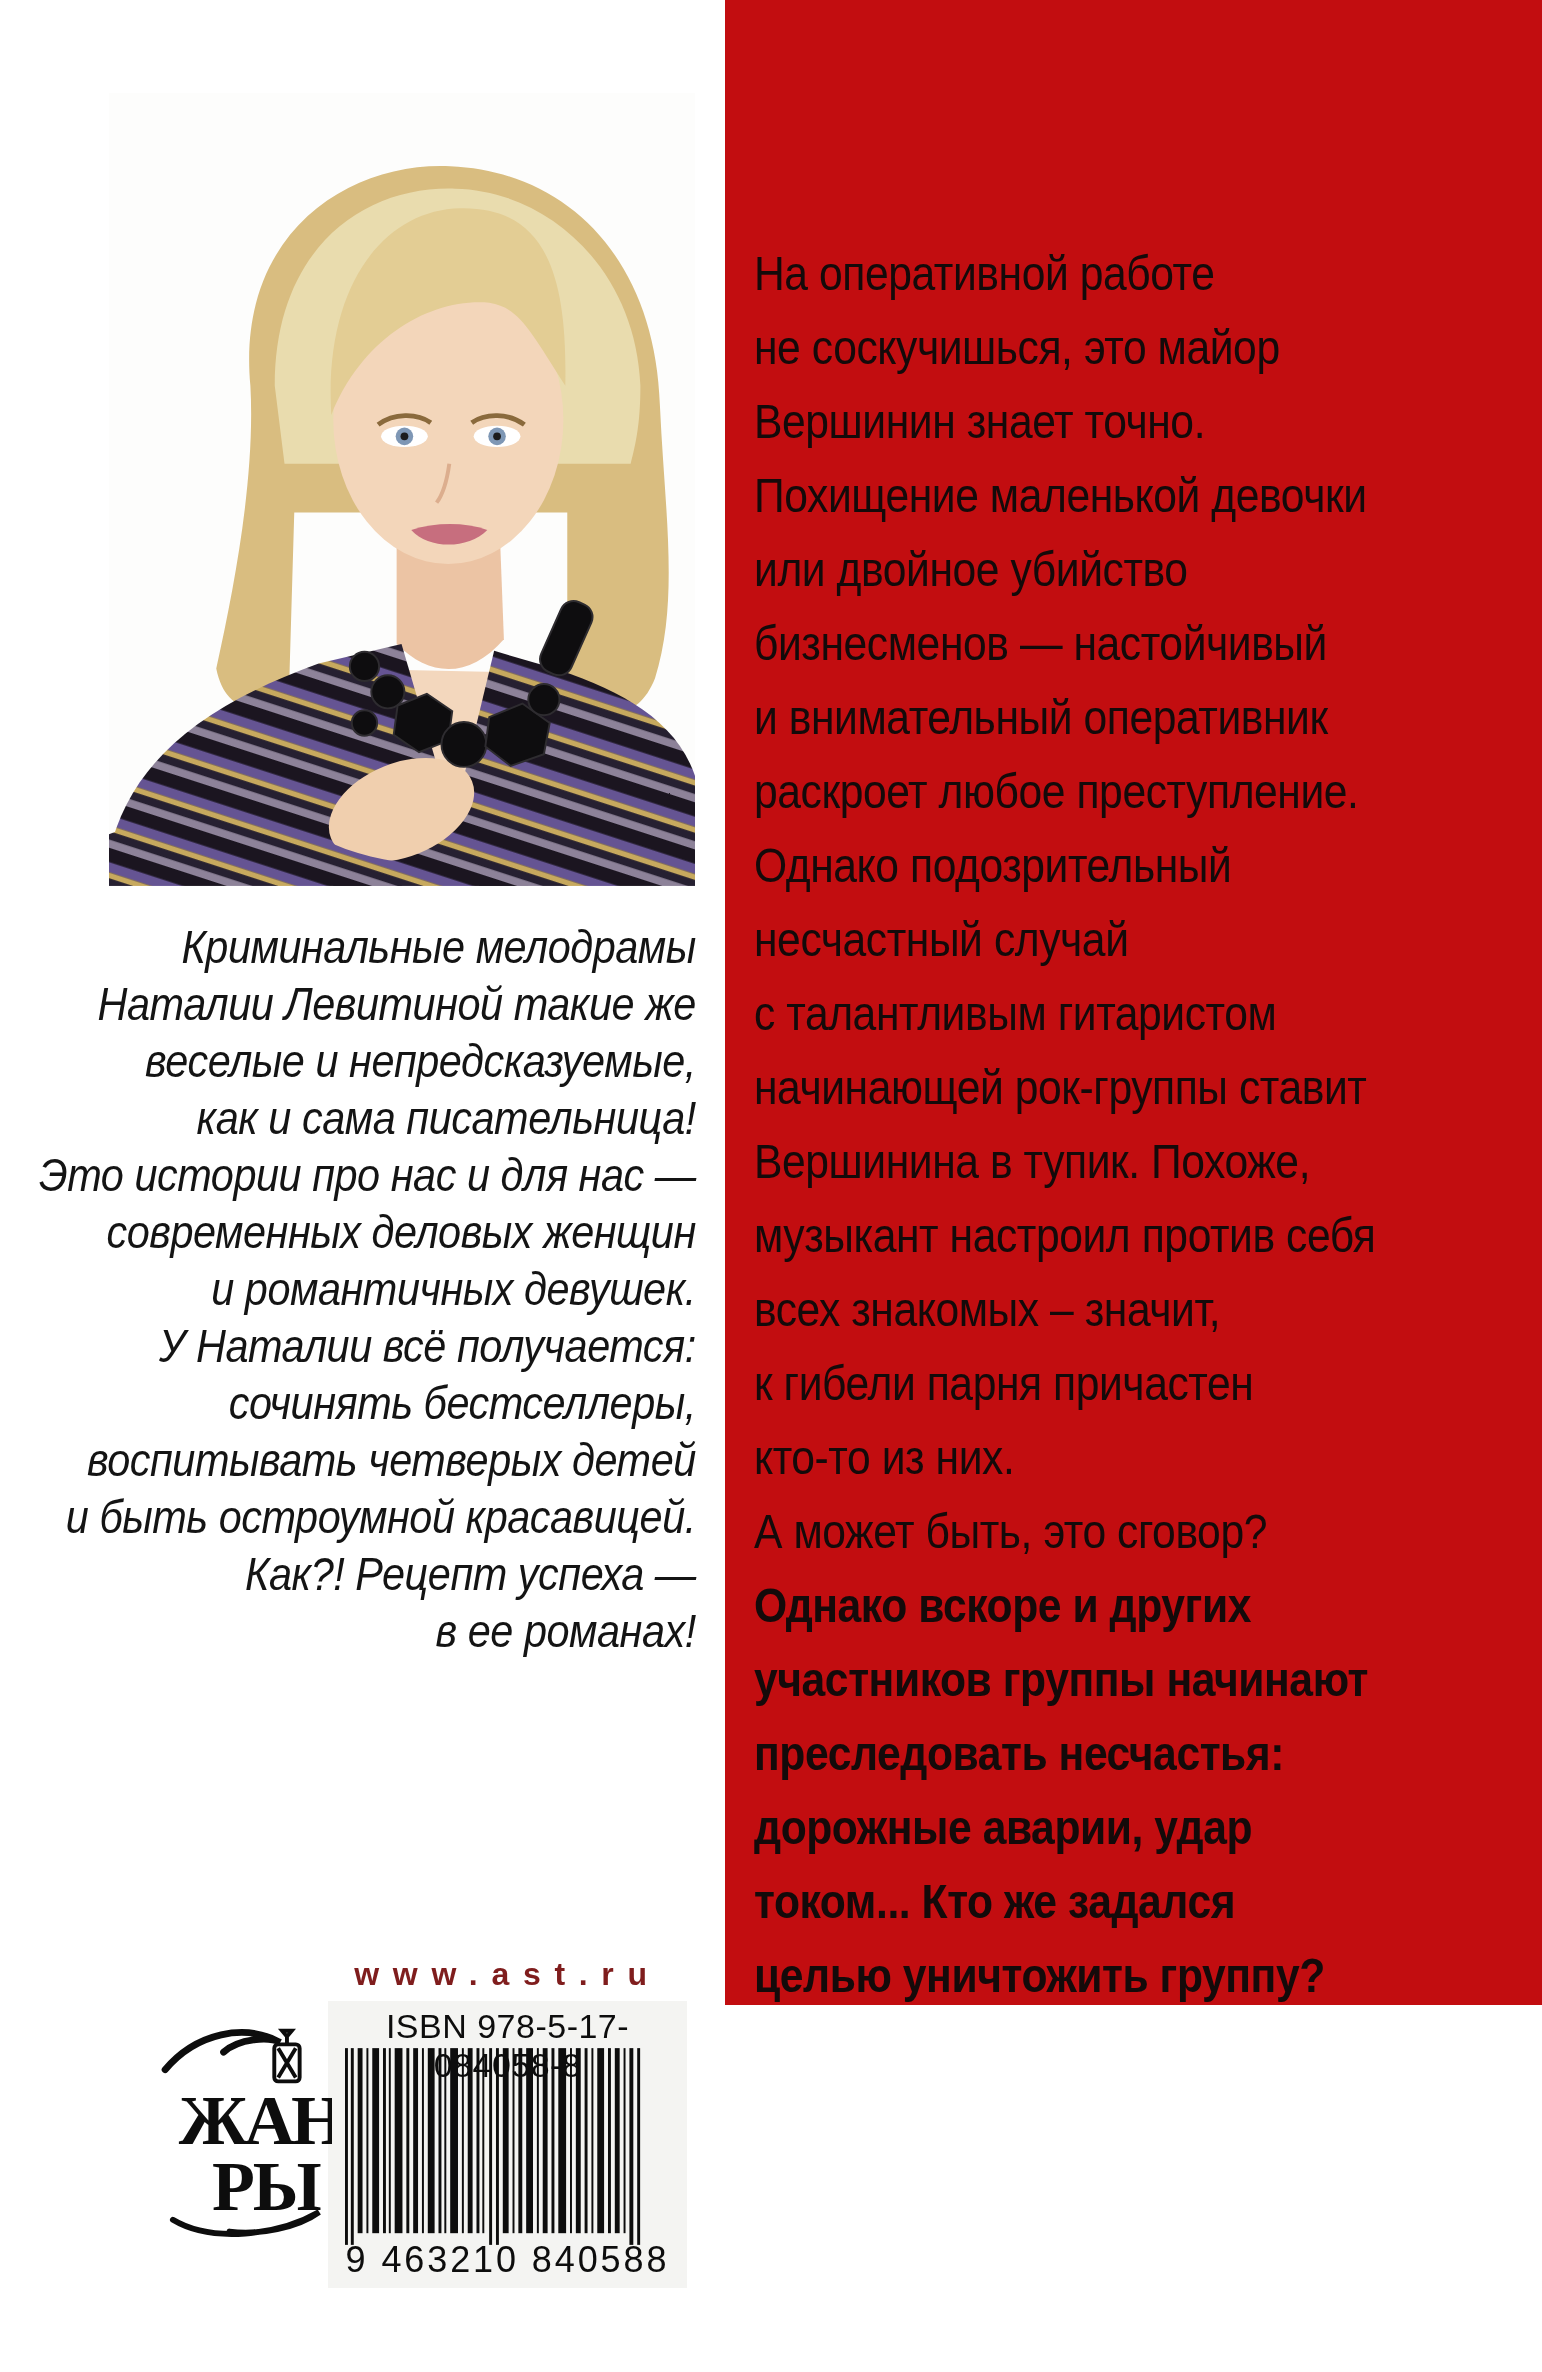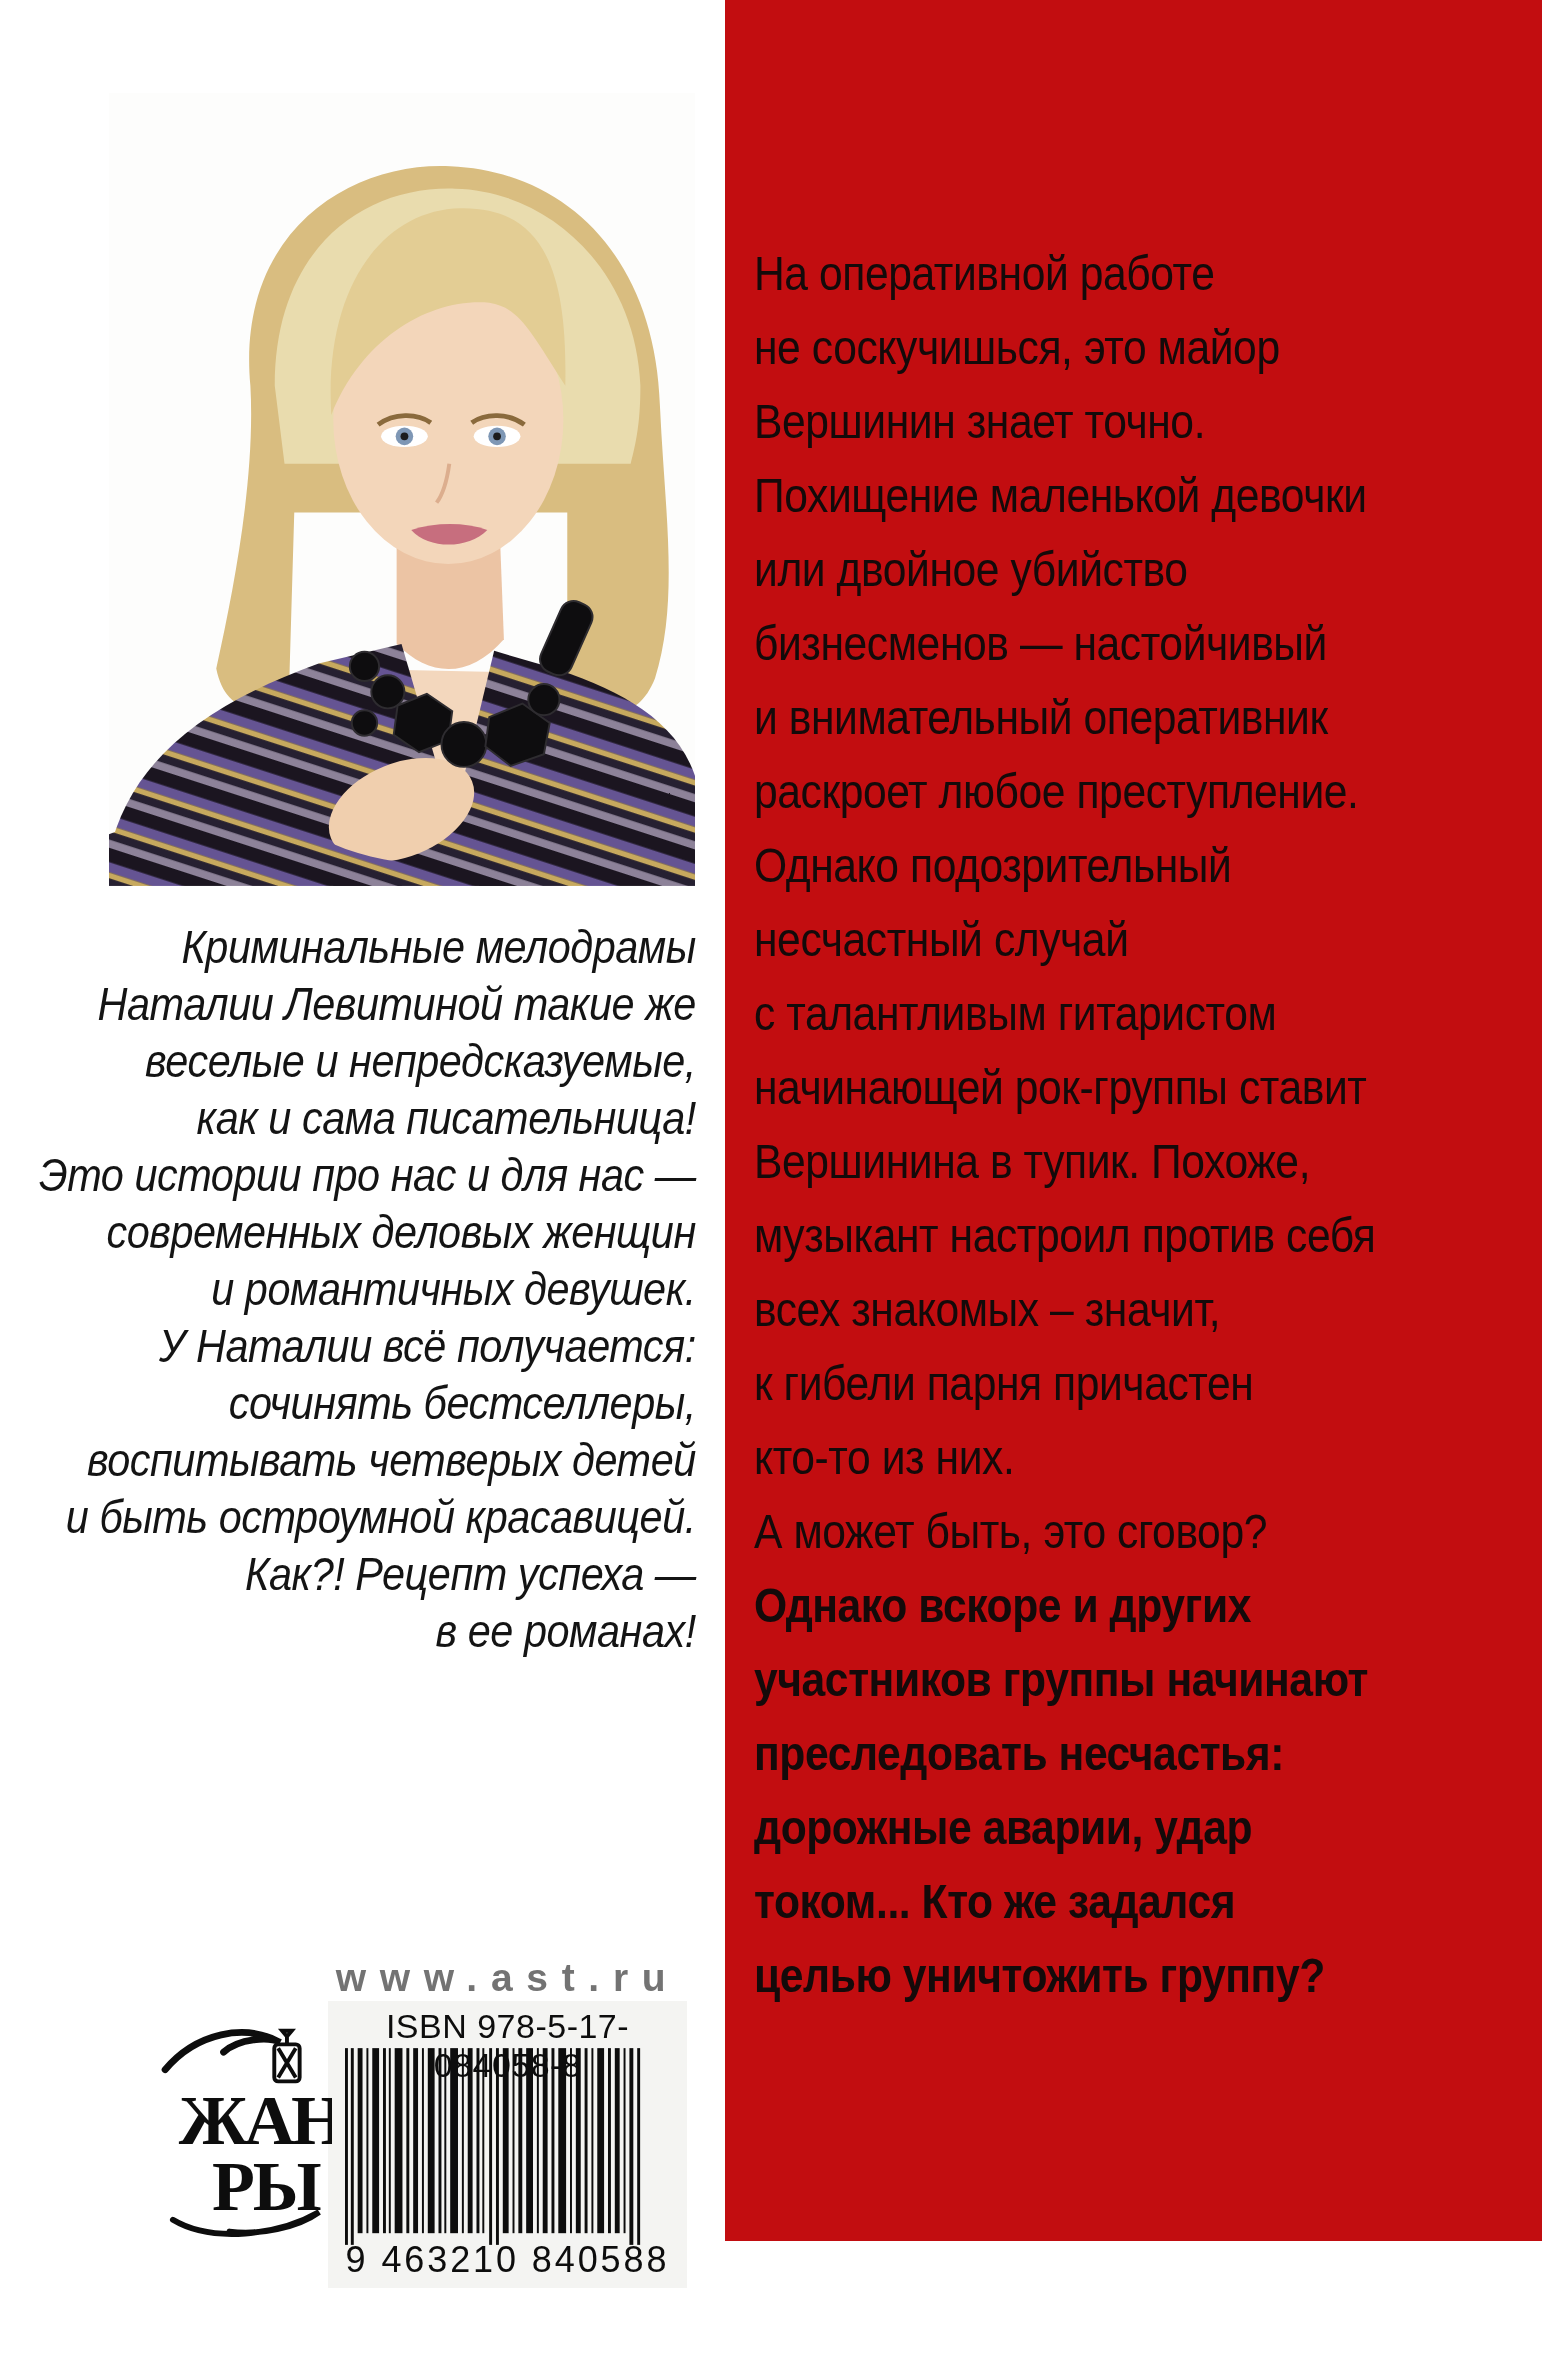--- a/index.html
+++ b/index.html
@@ -1,32 +1,32 @@
 <!DOCTYPE html>
 <html><head>
 <meta charset="utf-8">
 <style>
   html,body{margin:0;padding:0;background:#e8e8e8;}
   .page{position:relative;width:1543px;height:2373px;background:#ffffff;overflow:hidden;
         font-family:"Liberation Sans",sans-serif;}
   
-  .red-panel{position:absolute;left:725px;top:0;width:818px;height:2241px;background:#c20d10;}
+  .red-panel{position:absolute;left:725px;top:0;width:818px;height:2005px;background:#c20d10;}
   .annotation{position:absolute;left:29px;top:236px;color:#140a0a;font-size:49px;
               line-height:74px;white-space:nowrap;transform:scaleX(0.87);
               transform-origin:left top;letter-spacing:-0.5px;}
   .annotation .bold{font-weight:700;}
   
   .photo{position:absolute;left:109px;top:93px;width:586px;height:793px;}
   
   .author-blurb{position:absolute;right:847px;top:919px;color:#141414;text-align:right;
                 font-style:italic;font-size:46px;line-height:57px;white-space:nowrap;
                 transform:scaleX(0.9);transform-origin:right top;letter-spacing:-0.5px;}
   
   .website{position:absolute;left:293px;top:1956px;width:429px;text-align:center;
-           font-weight:700;font-size:39px;letter-spacing:13.7px;color:#737373;}
+           font-weight:700;font-size:32px;letter-spacing:13.7px;color:#7f1d1d;}
   .isbn-box{position:absolute;left:328px;top:2001px;width:359px;height:287px;background:#f4f4f2;}
   .isbn-label{position:absolute;left:328px;top:2007px;width:359px;text-align:center;
               font-size:34px;color:#0d0d0d;letter-spacing:0.5px;}
   .barcode{position:absolute;left:345px;top:2048px;width:300px;height:197px;}
   .barcode-digits{position:absolute;left:328px;top:2239px;width:359px;text-align:center;
                   font-size:36px;letter-spacing:2.9px;color:#0d0d0d;}
   .logo{position:absolute;left:161px;top:2019px;width:171px;height:234px;}
 </style>
 </head>
 <body>

